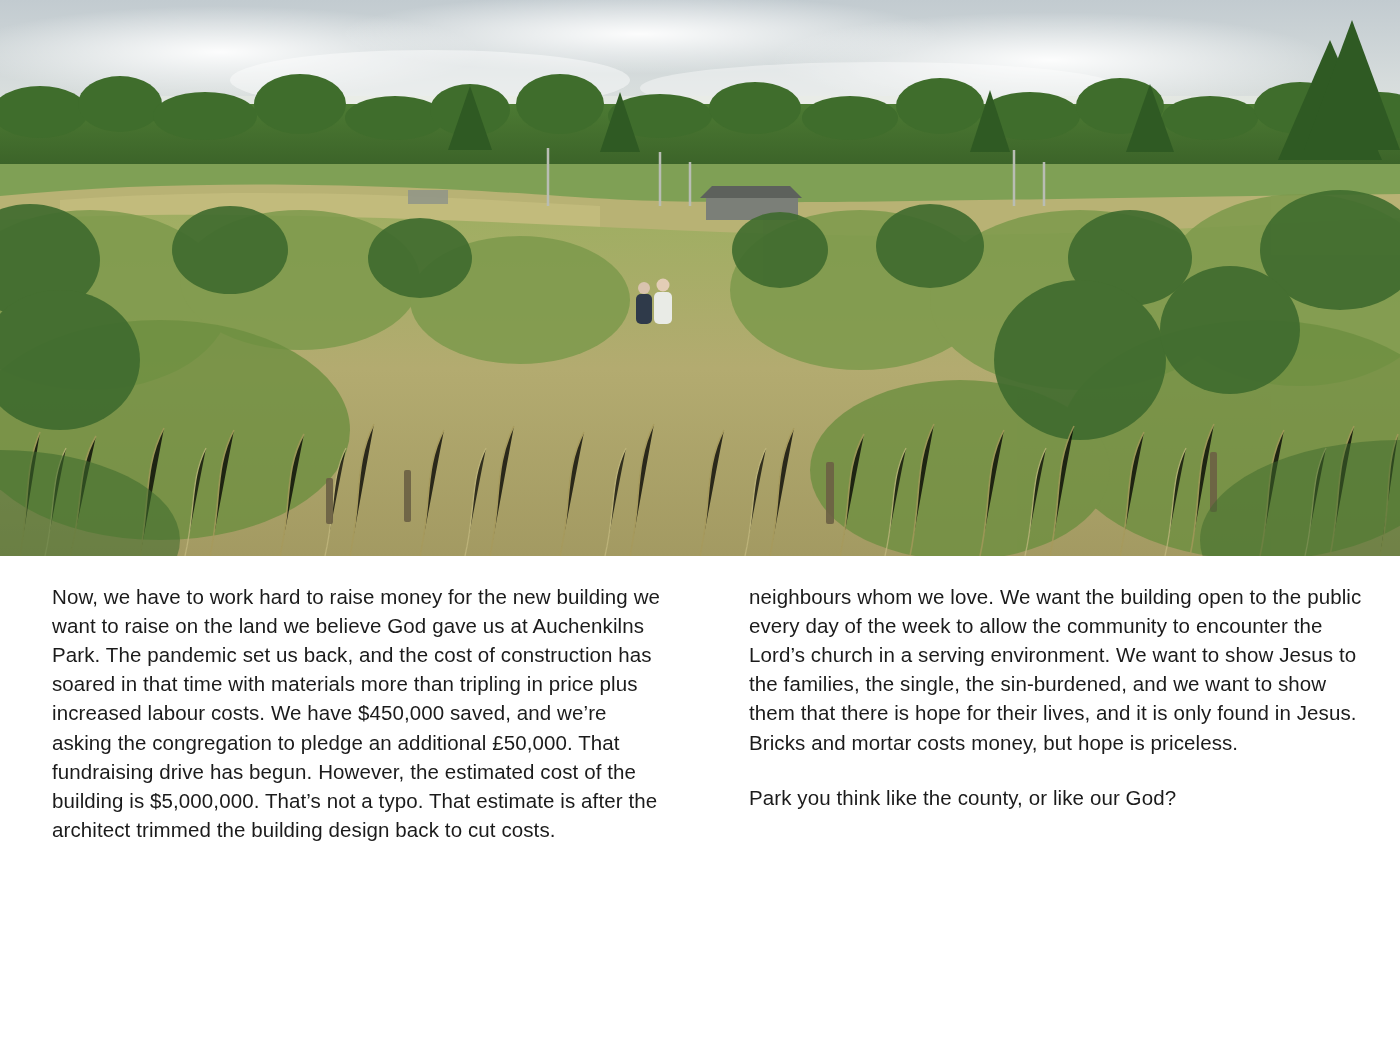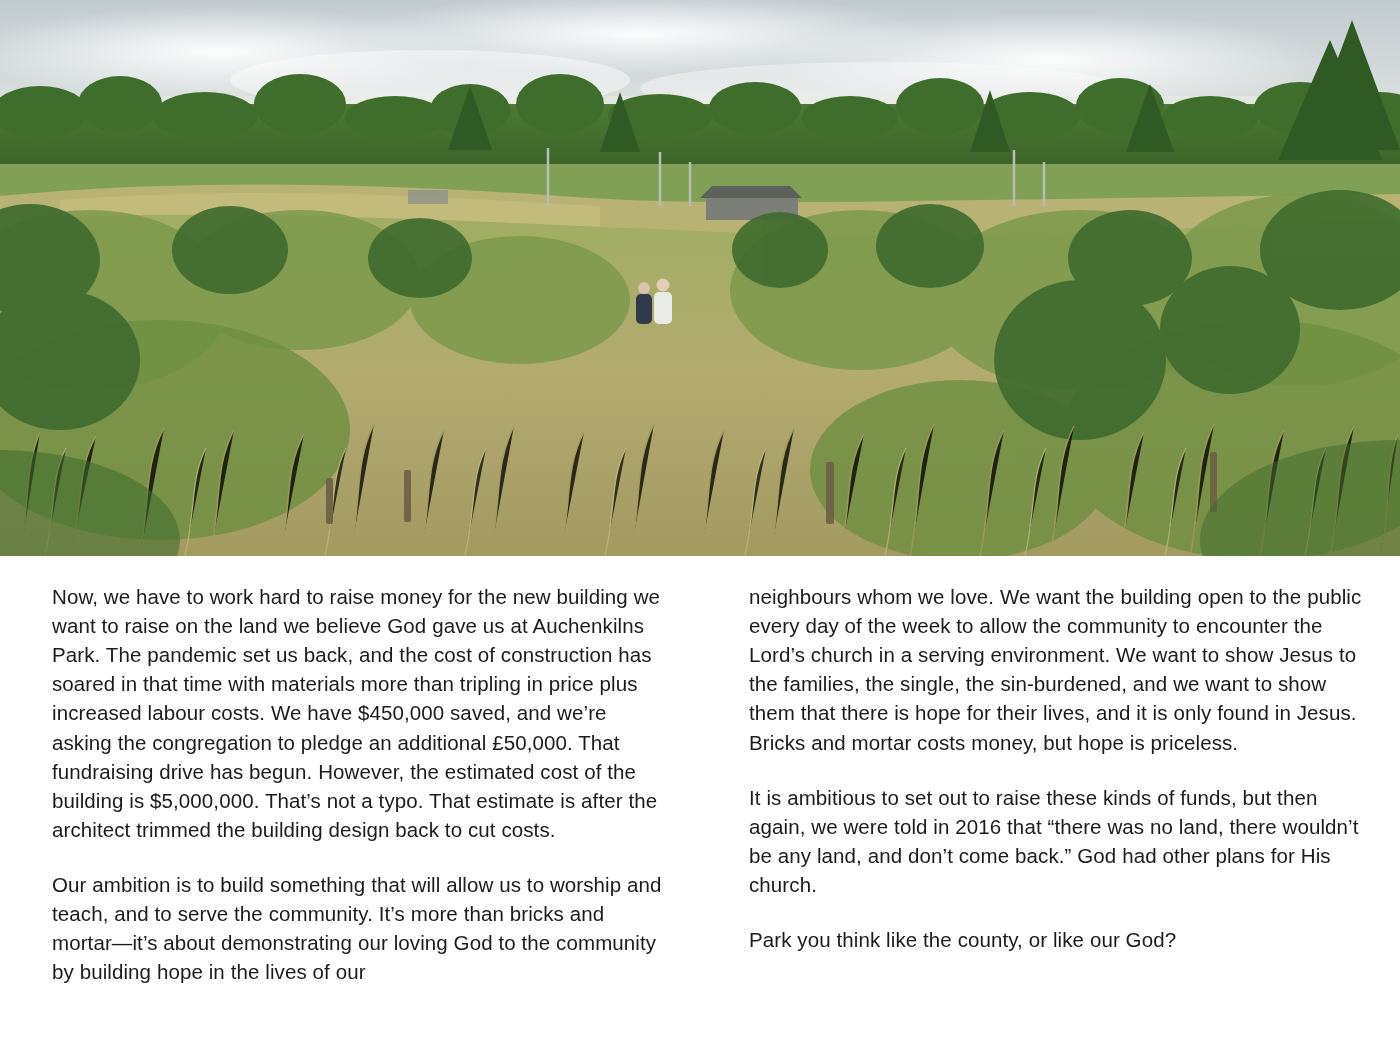--- a/index.html
+++ b/index.html
@@ -228,23 +228,21 @@
 
       <ellipse cx="0" cy="540" rx="180" ry="90" fill="#3d6a2c" opacity="0.55"></ellipse>
       <ellipse cx="1400" cy="540" rx="200" ry="100" fill="#3d6a2c" opacity="0.5"></ellipse>
     </svg>
   </figure>
 
   <div class="text-area">
 
     <div class="col">
       <p>Now, we have to work hard to raise money for the new building we want to raise on the land we believe God gave us at Auchenkilns Park. The pandemic set us back, and the cost of construction has soared in that time with materials more than tripling in price plus increased labour costs. We have $450,000 saved, and we’re asking the congregation to pledge an additional £50,000. That fundraising drive has begun. However, the estimated cost of the building is $5,000,000. That’s not a typo. That estimate is after the architect trimmed the building design back to cut costs.</p>
-      <p>Our ambition is to build something that will allow us to worship and teach, and to serve the community. It’s more than bricks and mortar—it’s about demonstrating our loving God to the community by building hope in the lives of our</p>
     </div>
 
     <div class="col">
       <p>neighbours whom we love. We want the building open to the public every day of the week to allow the community to encounter the Lord’s church in a serving environment. We want to show Jesus to the families, the single, the sin-burdened, and we want to show them that there is hope for their lives, and it is only found in Jesus. Bricks and mortar costs money, but hope is priceless.</p>
-      <p>It is ambitious to set out to raise these kinds of funds, but then again, we were told in 2016 that “there was no land, there wouldn’t be any land, and don’t come back.” God had other plans for His church.</p>
       <p>Park you think like the county, or like our God?</p>
     </div>
 
   </div>
 </div>
 
 </body></html>

